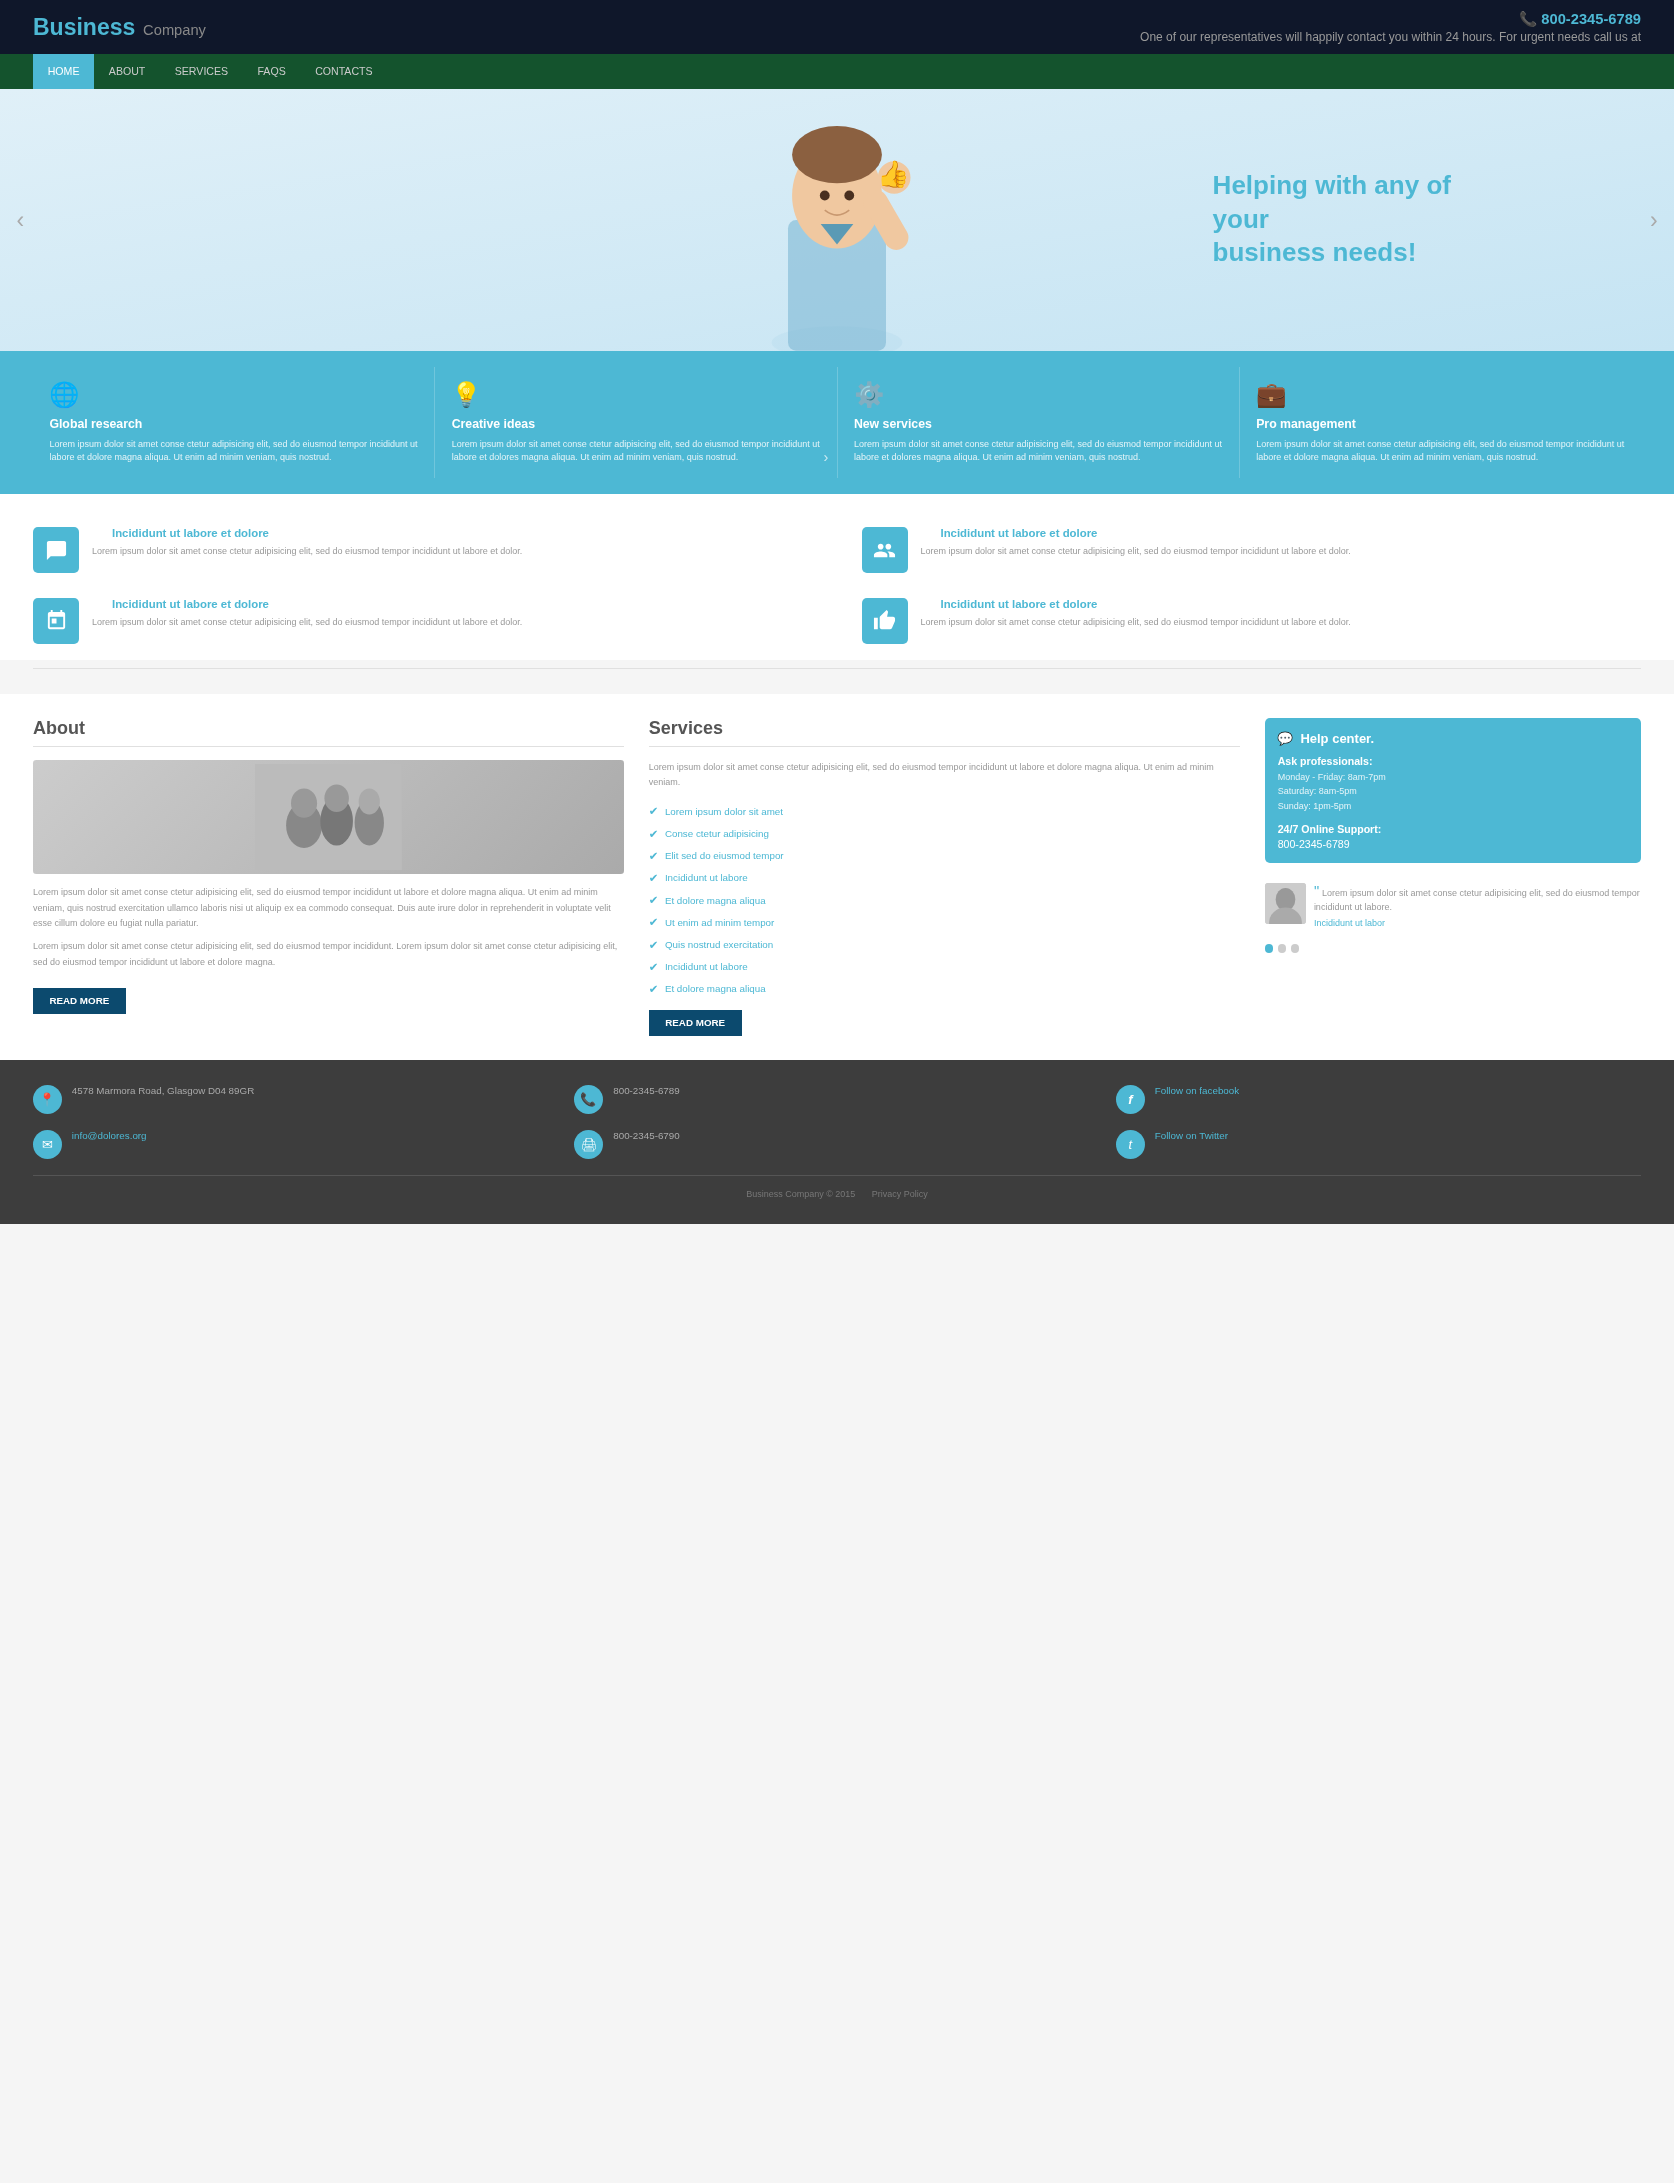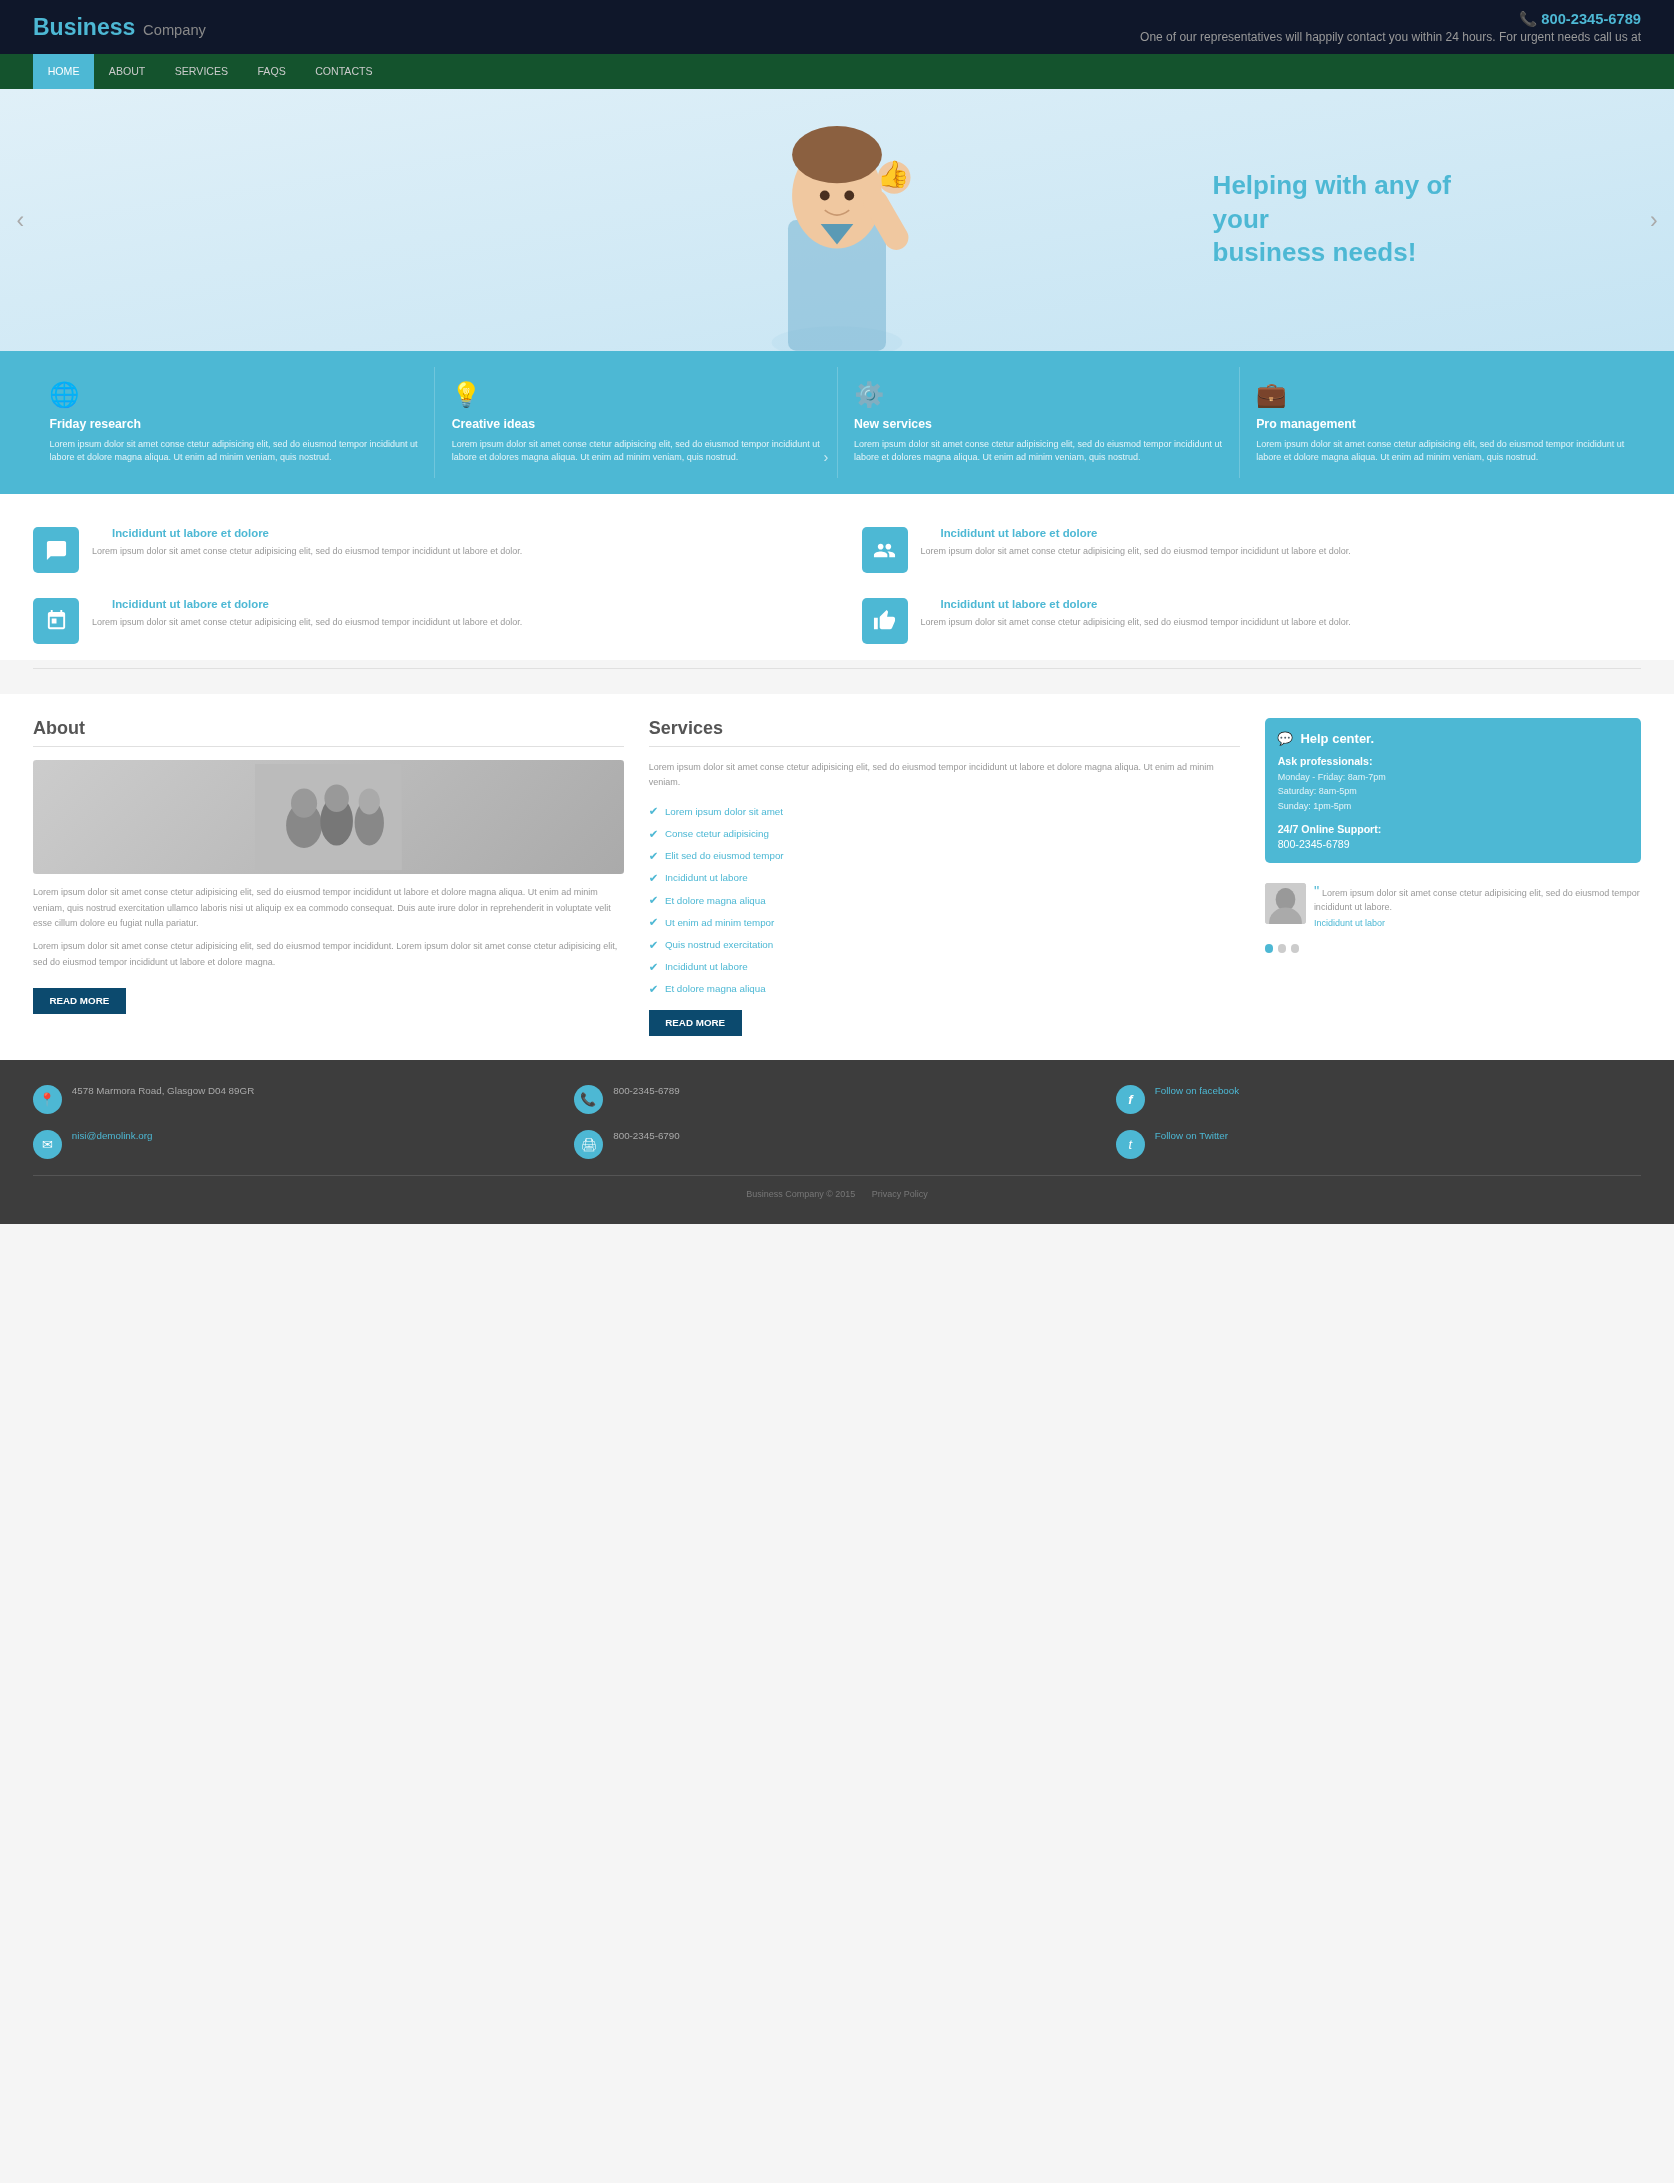--- a/index.html
+++ b/index.html
@@ -147,21 +147,21 @@
       <span>Helping with any of your</span><br>
       <span>business needs!</span>
     </h1>
   </div>
   <span class="hero-arrow-right">›</span>
 </div>
 
 <div class="features">
   <div class="feature-item">
     <div class="feature-icon">🌐</div>
-    <div class="feature-title">Friday research</div>
+    <div class="feature-title">Global research</div>
     <div class="feature-text">Lorem ipsum dolor sit amet conse ctetur adipisicing elit, sed do eiusmod tempor incididunt ut labore et dolore magna aliqua. Ut enim ad minim veniam, quis nostrud.</div>
   </div>
   <div class="feature-item">
     <div class="feature-icon">💡</div>
     <div class="feature-title">Creative ideas</div>
     <div class="feature-text">Lorem ipsum dolor sit amet conse ctetur adipisicing elit, sed do eiusmod tempor incididunt ut labore et dolores magna aliqua. Ut enim ad minim veniam, quis nostrud.</div>
     <span class="feature-arrow">›</span>
   </div>
   <div class="feature-item">
     <div class="feature-icon">⚙️</div>
@@ -345,21 +345,21 @@
       <div>800-2345-6789</div>
     </div>
 
     <div class="footer-item">
       <div class="footer-icon" style="font-style:italic;font-weight:bold;">f</div>
       <a href="#">Follow on facebook</a>
     </div>
 
     <div class="footer-item">
       <div class="footer-icon">✉</div>
-      <a href="#">nisi@demolink.org</a>
+      <a href="#">info@dolores.org</a>
     </div>
 
     <div class="footer-item">
       <div class="footer-icon">🖨</div>
       <div>800-2345-6790</div>
     </div>
 
     <div class="footer-item">
       <div class="footer-icon" style="font-style:italic;">t</div>
       <a href="#">Follow on Twitter</a>

